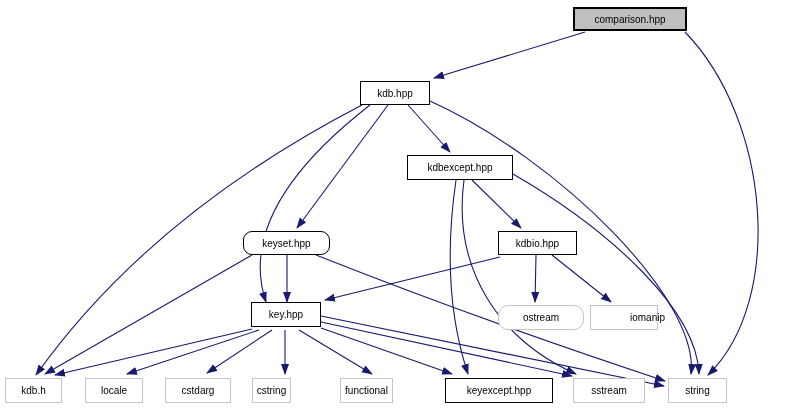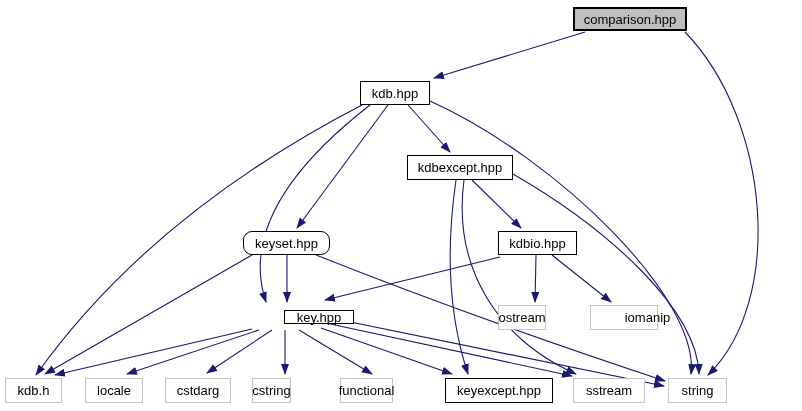--- a/index.html
+++ b/index.html
@@ -9,21 +9,21 @@
     background:#ffffff;
     font-family:"Liberation Sans", sans-serif;
     overflow:hidden;
   }
   #edge-layer{position:absolute;left:0;top:0;width:802px;height:411px;}
   .node{
     position:absolute;
     box-sizing:border-box;
     background:#ffffff;
     display:flex;align-items:center;justify-content:center;
-    font-size:13px;color:#000000;
+    font-size:10px;color:#000000;
     white-space:nowrap;
     z-index:2;
   }
   .node.doc{border:1.4px solid #000000;}
   .node.undoc{border:1px solid #c4c4c4;}
   .node.highlight{border:2px solid #000000;background:#bfbfbf;}
 </style>
 </head>
 <body>
 
@@ -61,22 +61,22 @@
         <path d="M 321 322 L 572 376" fill="none" stroke="#191970" stroke-width="1.1" marker-end="url(#arrow)"></path>
         <path d="M 321 316 L 664 386" fill="none" stroke="#191970" stroke-width="1.1" marker-end="url(#arrow)"></path>
       </g>
   </svg>
   <div id="node-layer">
       <div class="node highlight" style="left: 573px; top: 7px; width: 114px; height: 24px;">comparison.hpp</div>
       <div class="node doc" style="left: 360px; top: 81px; width: 70px; height: 24px;">kdb.hpp</div>
       <div class="node doc" style="left: 407px; top: 155px; width: 106px; height: 25px;">kdbexcept.hpp</div>
       <div class="node doc" style="left: 243px; top: 231px; width: 87px; height: 24px; border-radius: 9px;">keyset.hpp</div>
       <div class="node doc" style="left: 498px; top: 231px; width: 79px; height: 24px;">kdbio.hpp</div>
-      <div class="node doc" style="left: 251px; top: 310px; width: 70px; height: 14px; margin-left: 33px;">key.hpp</div>
-      <div class="node undoc" style="left: 498px; top: 305px; width: 48px; height: 25px;">ostream</div>
+      <div class="node doc" style="left: 251px; top: 302px; width: 70px; height: 25px;">key.hpp</div>
+      <div class="node undoc" style="left: 498px; top: 305px; width: 86px; height: 25px; border-radius: 10px;">ostream</div>
       <div class="node undoc" style="left: 590px; top: 305px; width: 68px; height: 25px; padding-left: 47px;">iomanip</div>
       <div class="node undoc" style="left: 5px; top: 378px; width: 57px; height: 25px;">kdb.h</div>
       <div class="node undoc" style="left: 85px; top: 378px; width: 58px; height: 25px;">locale</div>
       <div class="node undoc" style="left: 165px; top: 378px; width: 66px; height: 25px;">cstdarg</div>
       <div class="node undoc" style="left: 252px; top: 378px; width: 39px; height: 25px;">cstring</div>
       <div class="node undoc" style="left: 340px; top: 378px; width: 53px; height: 25px;">functional</div>
       <div class="node doc" style="left: 445px; top: 378px; width: 108px; height: 25px;">keyexcept.hpp</div>
       <div class="node undoc" style="left: 573px; top: 378px; width: 72px; height: 25px;">sstream</div>
       <div class="node undoc" style="left: 668px; top: 378px; width: 59px; height: 25px;">string</div>
     </div>

